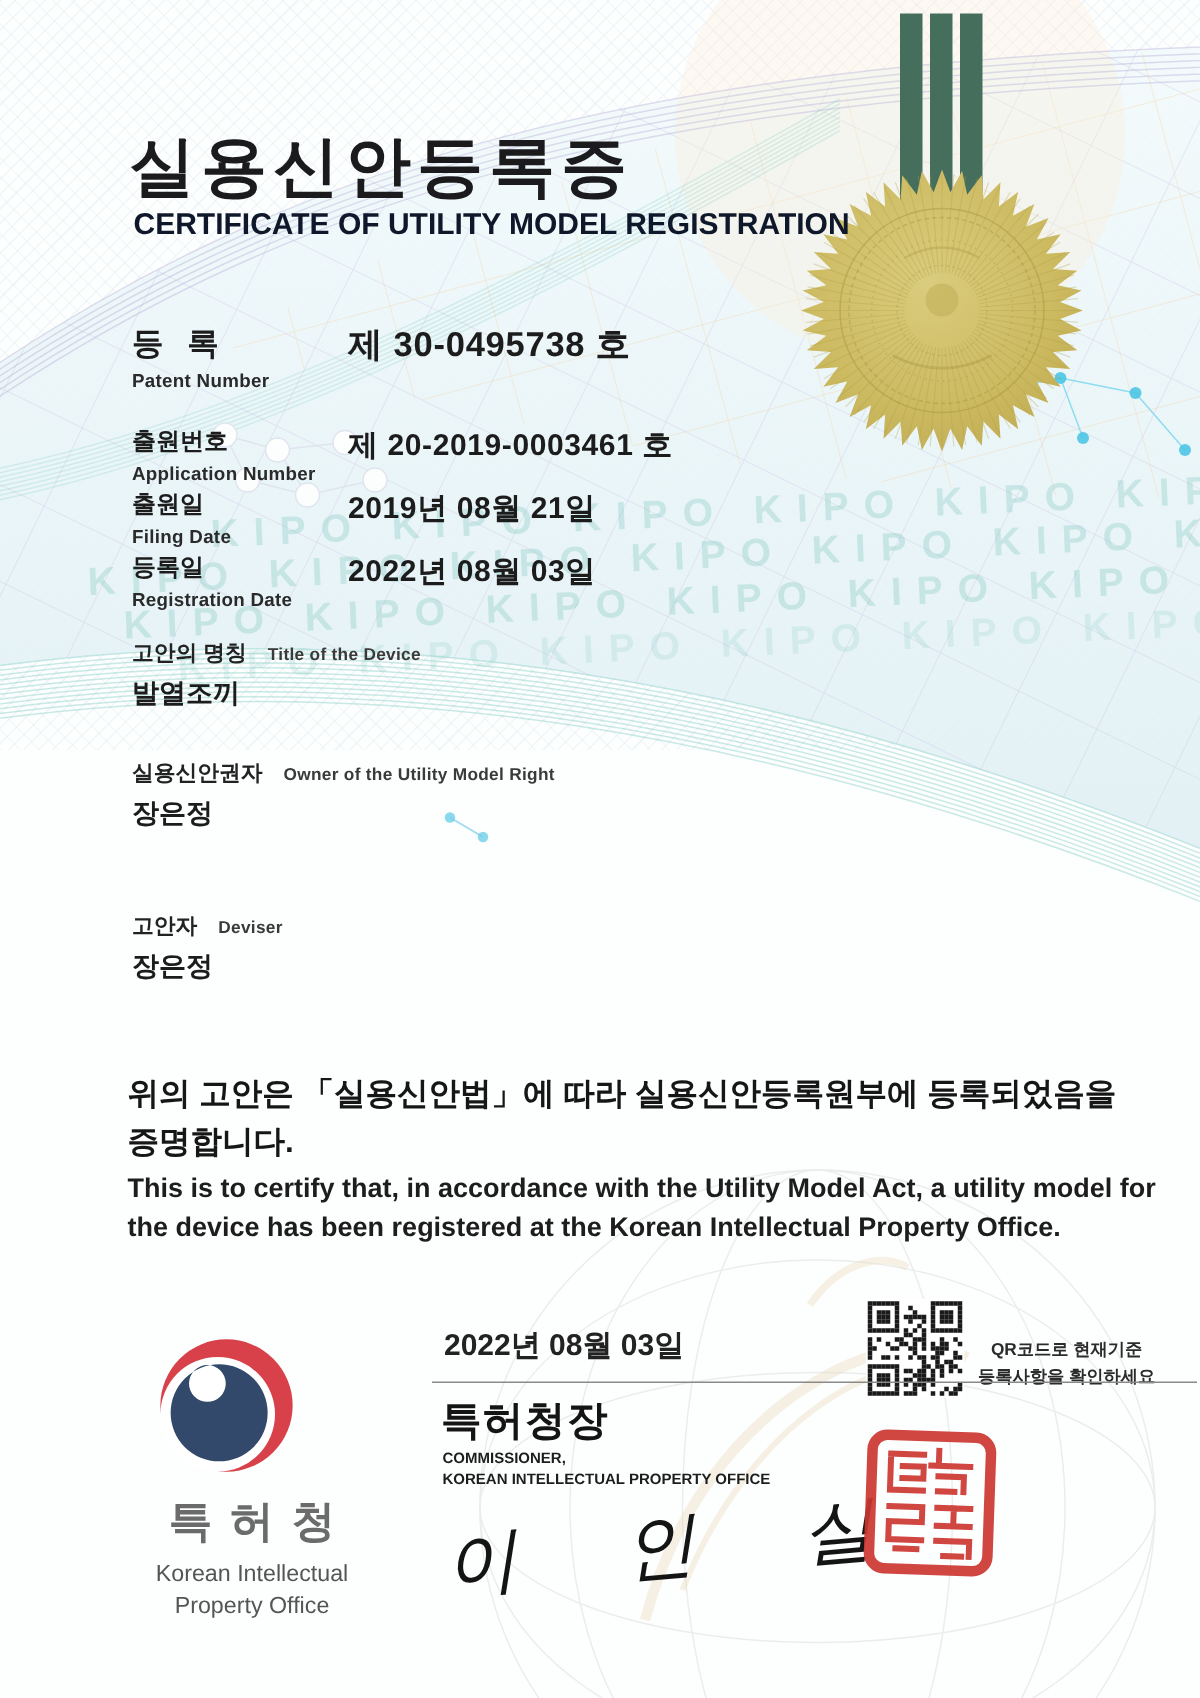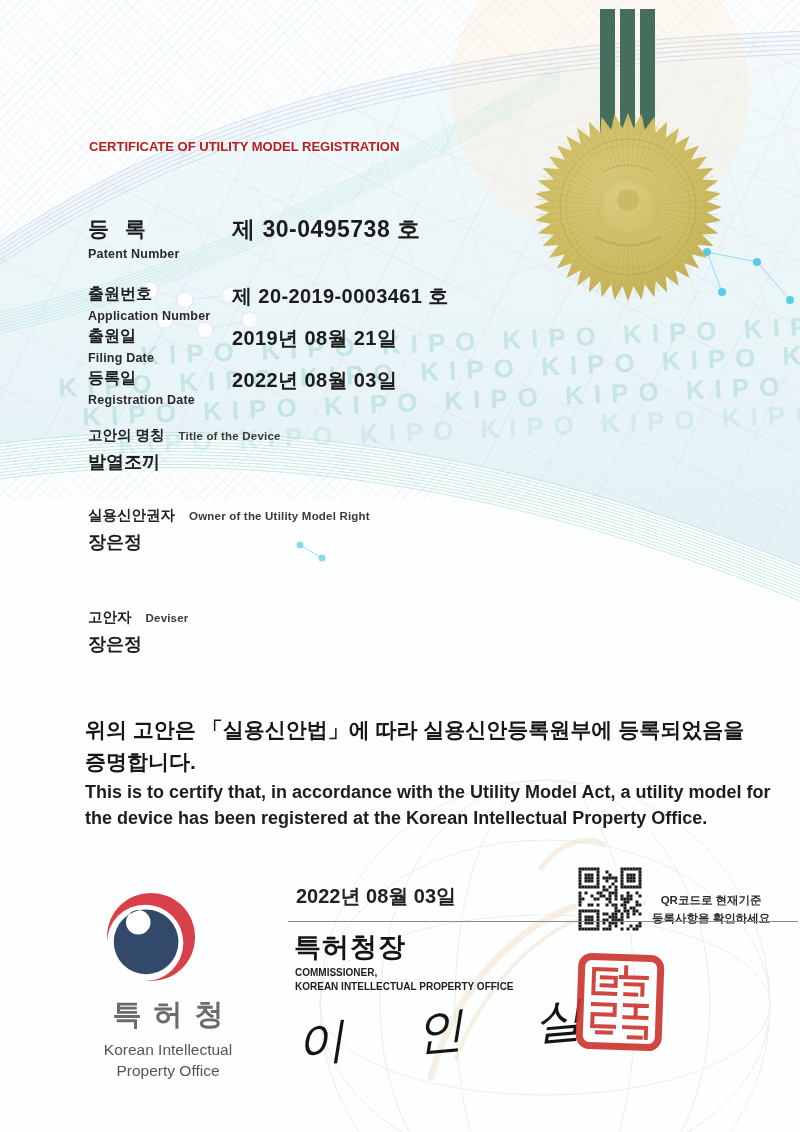--- a/index.html
+++ b/index.html
@@ -7,21 +7,21 @@
         overflow:hidden;font-family:"Liberation Sans",sans-serif;color:#1c1c1c;}
   .page::before{content:"";position:absolute;left:0;top:0;width:800px;height:500px;
         background:repeating-linear-gradient(135deg,rgba(222,233,239,.38) 0 1px,transparent 1px 7px),
                    repeating-linear-gradient(45deg,rgba(222,233,239,.28) 0 1px,transparent 1px 9px);
         pointer-events:none;}
   .abs{position:absolute;}
   #bg{position:absolute;left:0;top:0;}
   .wm{position:absolute;white-space:nowrap;font-weight:800;font-size:26px;letter-spacing:10px;
       color:rgba(118,196,186,.30);transform:rotate(-2.5deg);}
   .title-ko{left:86px;top:82px;font-size:44px;font-weight:800;letter-spacing:4px;color:#1b1b1d;}
-  .title-en{left:89px;top:139px;font-size:13px;font-weight:700;color:#b91c1c;}
+  .title-en{left:89px;top:139px;font-size:20px;font-weight:700;color:#0f172a;}
   .lab-ko-lg{font-size:21px;font-weight:800;letter-spacing:5px;}
   .lab-ko{font-size:16px;font-weight:700;}
   .lab-en{font-size:12.5px;font-weight:600;color:#2a2a2a;margin-top:4px;letter-spacing:.2px;}
   .val-lg{font-size:23px;font-weight:800;letter-spacing:.5px;}
   .val{font-size:20px;font-weight:800;letter-spacing:.4px;}
   .sec-lab{font-size:14.5px;font-weight:700;color:#222;}
   .sec-lab .en{font-size:11.5px;font-weight:600;color:#3a3a3a;margin-left:10px;letter-spacing:.2px;}
   .sec-val{font-size:18px;font-weight:800;}
   .stmt-ko{left:85px;top:714px;width:672px;font-size:21px;font-weight:800;line-height:1.5;
            word-break:keep-all;color:#161616;}
@@ -230,20 +230,21 @@
       </g>
       <circle cx="628" cy="200" r="11" fill="#b7a64c" opacity="0.4"></circle>
     </g>
   </svg>
 
   <div class="wm" style="left:140px;top:320px;">KIPO KIPO KIPO KIPO KIPO KIPO KIPO KIPO</div>
   <div class="wm" style="left:58px;top:352px;">KIPO KIPO KIPO KIPO KIPO KIPO KIPO KIPO</div>
   <div class="wm" style="left:82px;top:381px;">KIPO KIPO KIPO KIPO KIPO KIPO KIPO KIPO</div>
   <div class="wm" style="left:118px;top:409px;opacity:.6;">KIPO KIPO KIPO KIPO KIPO KIPO KIPO KIPO</div>
 
+  <div class="abs title-ko">실용신안등록증</div>
   <div class="abs title-en">CERTIFICATE OF UTILITY MODEL REGISTRATION</div>
 
   <div class="abs" style="left:88px;top:215px;">
     <div class="lab-ko-lg">등 록</div>
     <div class="lab-en">Patent Number</div>
   </div>
   <div class="abs val-lg" style="left:232px;top:214px;">제 30-0495738 호</div>
 
   <div class="abs" style="left:88px;top:284px;">
     <div class="lab-ko">출원번호</div>

